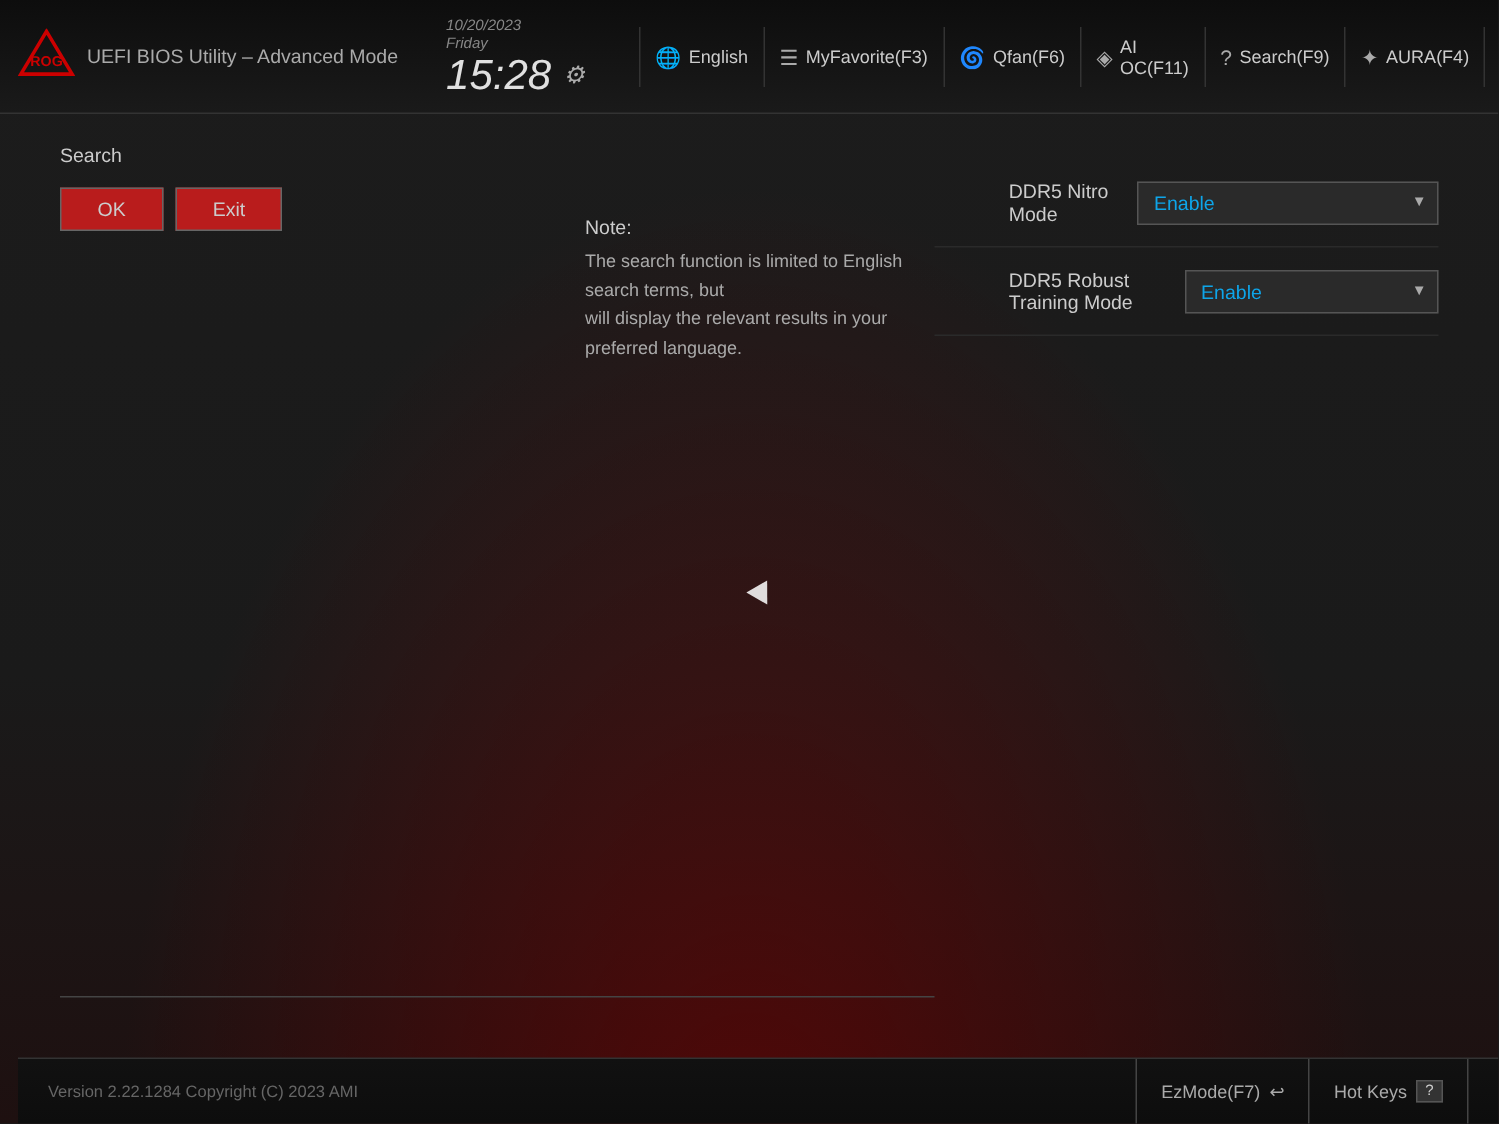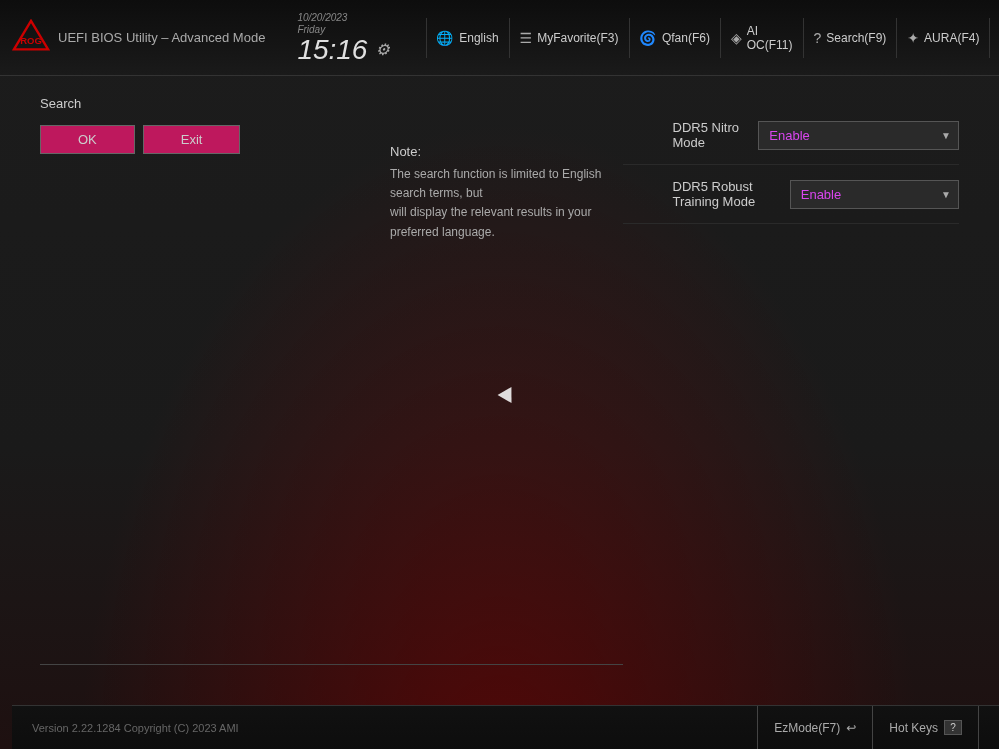--- a/index.html
+++ b/index.html
@@ -164,25 +164,25 @@
       outline: none;
     }
 
     .search-buttons {
       display: flex;
       gap: 8px;
       margin-top: 6px;
     }
 
     .btn {
-      padding: 6px 37px;
+      padding: 6px 24px;
       font-size: 13px;
       cursor: pointer;
       border: 1px solid #666;
-      background: #be185d;
+      background: #b91c1c;
       color: #ccc;
     }
 
     .note-section {
       flex: 1;
       margin-top: 48px;
     }
 
     .note-title {
       font-size: 13px;
@@ -220,21 +220,21 @@
     .dropdown-wrapper {
       position: relative;
       width: 240px;
     }
 
     .dropdown-select {
       width: 100%;
       padding: 6px 30px 6px 10px;
       background: #2a2a2a;
       border: 1px solid #555;
-      color: #d946ef;
+      color: #0ea5e9;
       font-size: 13px;
       appearance: none;
       cursor: pointer;
       outline: none;
     }
 
     .dropdown-arrow {
       position: absolute;
       right: 8px;
       top: 50%;
@@ -328,21 +328,21 @@
     </svg>
     <span class="title-text">UEFI BIOS Utility – Advanced Mode</span>
   </div>
 
   <div class="divider-v"></div>
 
   <div class="datetime-section">
     <span class="date-text">10/20/2023</span>
     <span class="date-text">Friday</span>
     <div style="display:flex;align-items:center;gap:4px;">
-      <span class="time-text">15:16</span>
+      <span class="time-text">15:28</span>
       <span class="settings-gear">⚙</span>
     </div>
   </div>
 
   <div class="divider-v"></div>
 
   <div class="nav-items">
     <div class="nav-item">
       <span class="nav-icon">🌐</span>
       <span>English</span>

